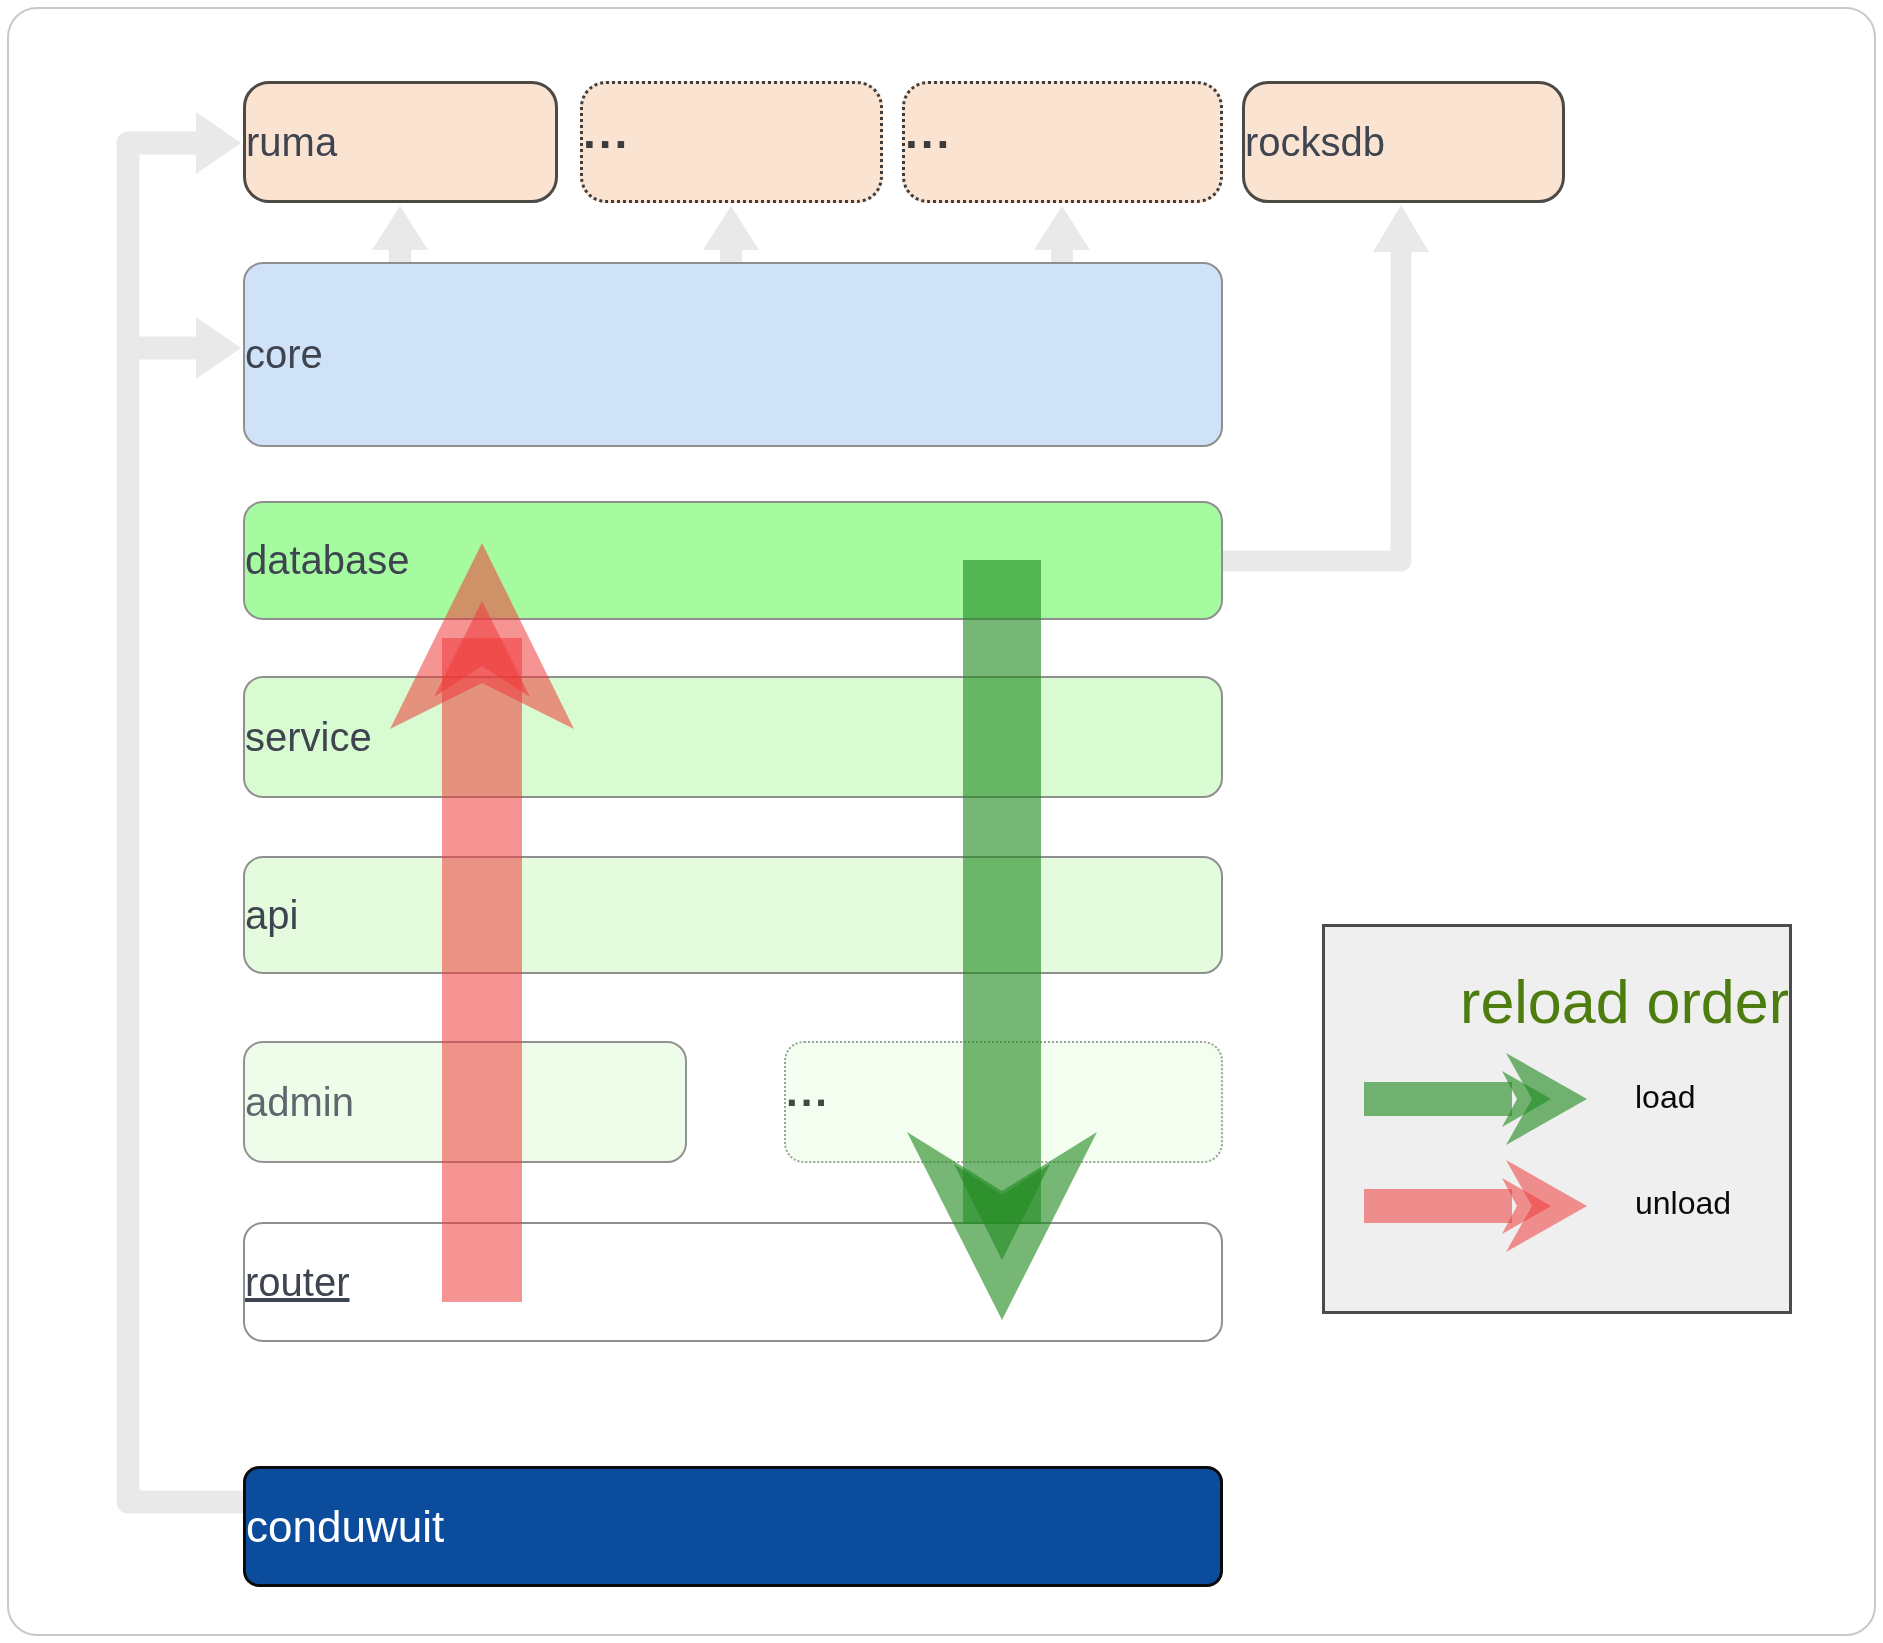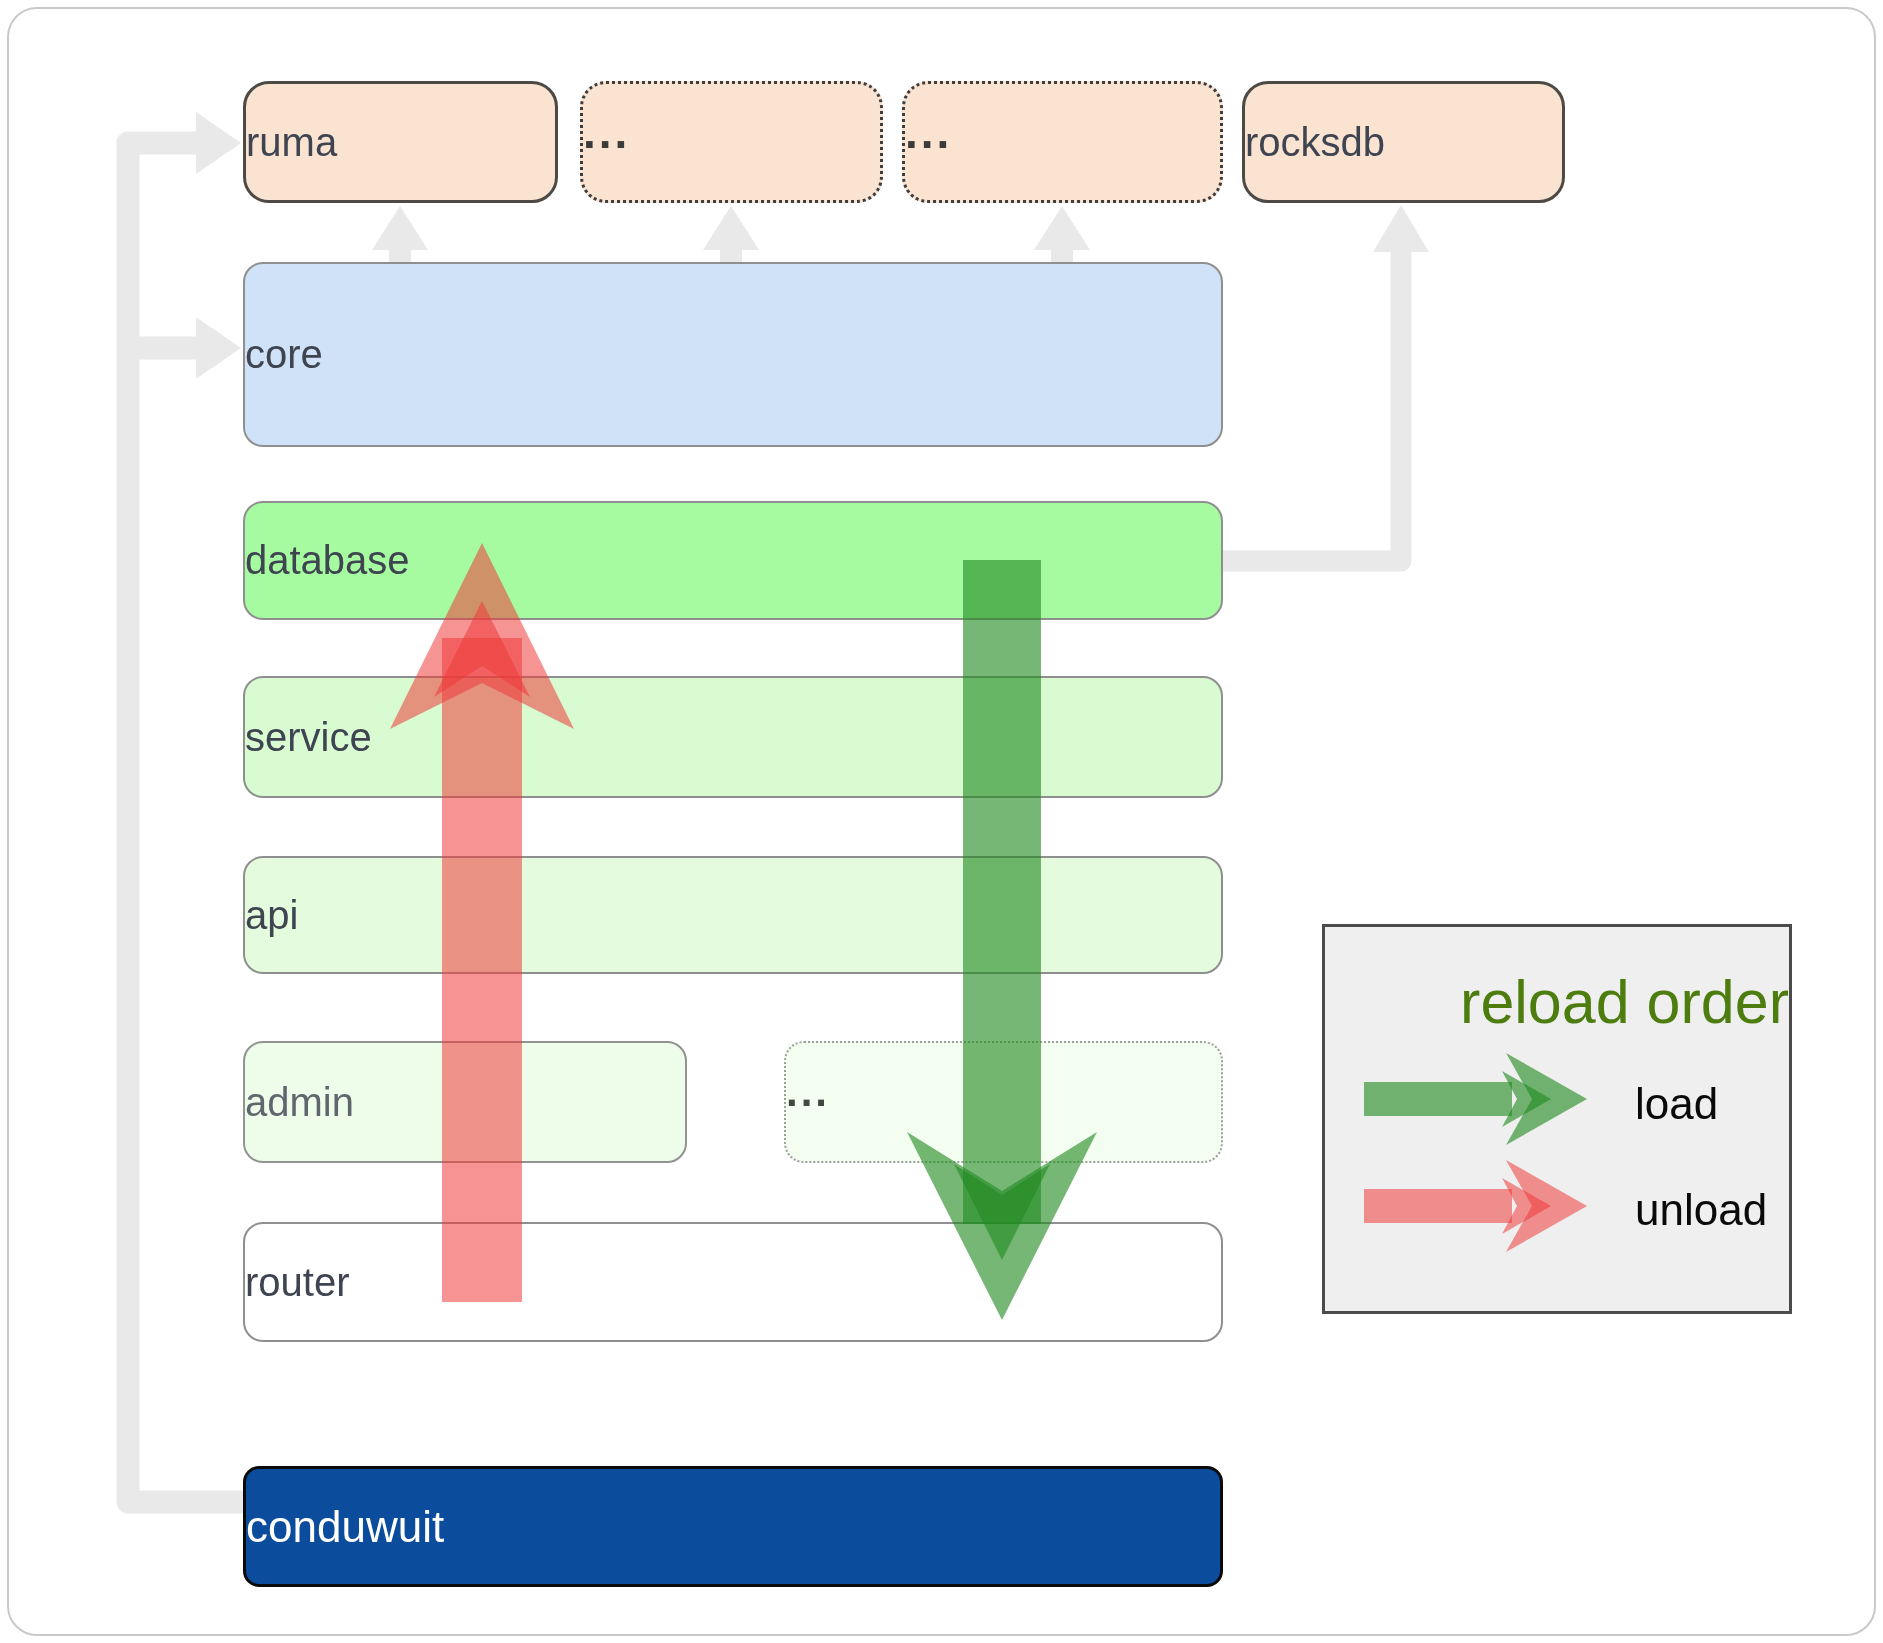--- a/index.html
+++ b/index.html
@@ -13,29 +13,29 @@
   .b-peach-dotted{background:#fbe3d2;border:3px dotted #3e3e3e;border-radius:26px;}
   .dots-dark{font-weight:bold;font-size:46px;color:#3b3b3b;letter-spacing:3px;transform:translateY(-10px);}
   
   .b-core{background:#cfe2f7;border:2px solid #8f8f8f;border-radius:20px;}
   .b-db{background:#a6fba0;border:2px solid #8f8f8f;border-radius:20px;}
   .b-service{background:#d8fbd1;border:2px solid #8f8f8f;border-radius:20px;}
   .b-api{background:#e4fcdd;border:2px solid #8f8f8f;border-radius:20px;}
   .b-admin{background:#eefdea;border:2px solid #929292;border-radius:20px;color:#60666e;}
   .b-more{background:#f3fdf0;border:2px dotted #9aa39a;border-radius:20px;}
   .dots-green{font-weight:bold;font-size:42px;color:#3e4a42;letter-spacing:3px;transform:translateY(-10px);}
-  .b-router{background:#ffffff;border:2px solid #8f8f8f;border-radius:20px;}
+  .b-router{background:#ffffff;border:2px solid #8f8f8f;border-radius:20px;text-decoration:underline;}
   .b-conduwuit{background:#0b4c9c;border:3px solid #0a0a0a;border-radius:16px;
                color:#ffffff;font-size:44px;}
   
   .legend{position:absolute;left:1322px;top:924px;width:470px;height:390px;
           background:#efefef;border:3px solid #4b4b4b;box-sizing:border-box;}
   .legend-title{position:absolute;left:0;top:40px;width:100%;text-align:right;
                 font-size:61px;color:#4d7c0f;}
-  .legend-label{position:absolute;font-size:44px;color:#0a0a0a;}
+  .legend-label{position:absolute;font-size:32px;color:#0a0a0a;}
   .svg-layer{position:absolute;left:0;top:0;width:1883px;height:1643px;pointer-events:none;}
 </style>
 </head>
 <body>
 
 <div class="canvas">
 
   <div class="frame"></div>
 
   <svg class="svg-layer" viewBox="0 0 1883 1643">

